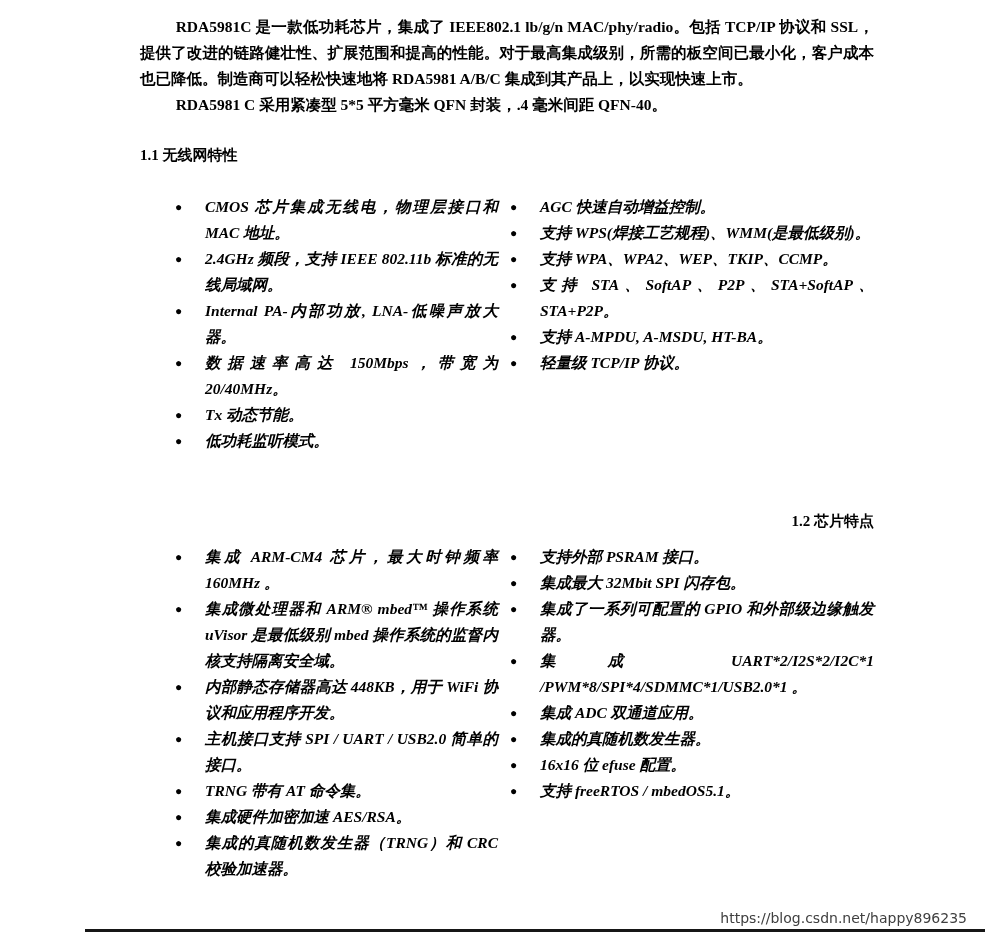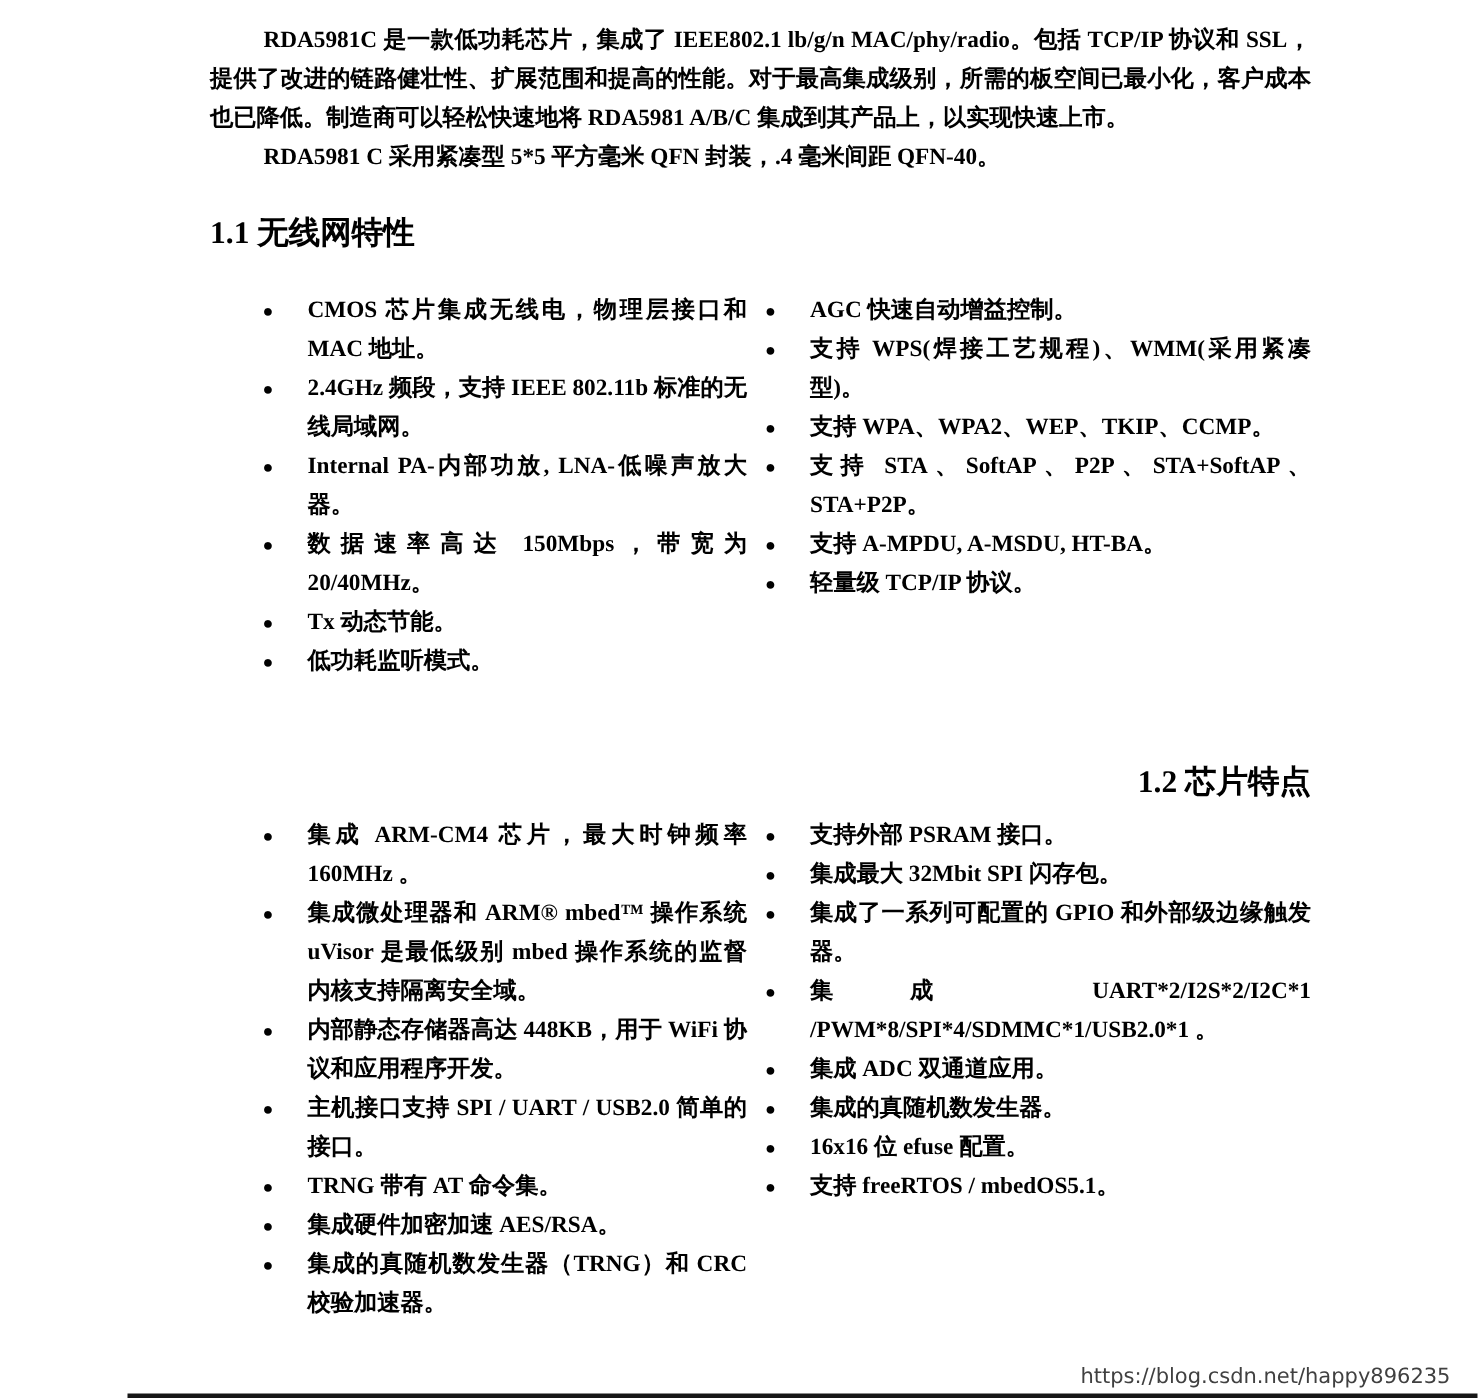--- a/index.html
+++ b/index.html
@@ -18,21 +18,21 @@
     top: 14px;
     width: 734px;
     font-size: 15.5px;
     line-height: 26px;
   }
   .para {
     text-align: justify;
     text-indent: 2.3em;
   }
   .section-heading {
-    font-size: 21px;
+    font-size: 15px;
     font-weight: 700;
     margin-top: 24px;
   }
   .columns {
     display: flex;
     margin-top: 26px;
     padding-left: 35px;
   }
   .columns.second { margin-top: 10px; }
   .section-heading.second { margin-top: 54px; text-align: right; }
@@ -44,20 +44,21 @@
     flex: none;
     padding-right: 12px;
   }
   .col.right {
     flex: 1;
   }
   .col li {
     position: relative;
     padding-left: 30px;
     text-align: justify;
+    font-style: italic;
   }
   .col li::before {
     content: "\25CF";
     position: absolute;
     left: 0;
     top: 0;
     font-size: 12px;
     line-height: 26px;
   }
   .watermark {
@@ -92,21 +93,21 @@
     <ul class="col left">
       <li>CMOS 芯片集成无线电，物理层接口和 MAC 地址。</li>
       <li>2.4GHz 频段，支持 IEEE 802.11b 标准的无线局域网。</li>
       <li>Internal PA-内部功放, LNA-低噪声放大器。</li>
       <li>数据速率高达 150Mbps，带宽为 20/40MHz。</li>
       <li>Tx 动态节能。</li>
       <li>低功耗监听模式。</li>
     </ul>
     <ul class="col right">
       <li>AGC 快速自动增益控制。</li>
-      <li>支持 WPS(焊接工艺规程)、WMM(采用紧凑型)。</li>
+      <li>支持 WPS(焊接工艺规程)、WMM(是最低级别)。</li>
       <li>支持 WPA、WPA2、WEP、TKIP、CCMP。</li>
       <li>支持 STA、SoftAP、P2P、STA+SoftAP、STA+P2P。</li>
       <li>支持 A-MPDU, A-MSDU, HT-BA。</li>
       <li>轻量级 TCP/IP 协议。</li>
     </ul>
   </div>
 
   <h2 class="section-heading second">1.2 芯片特点</h2>
 
   <div class="columns second">

